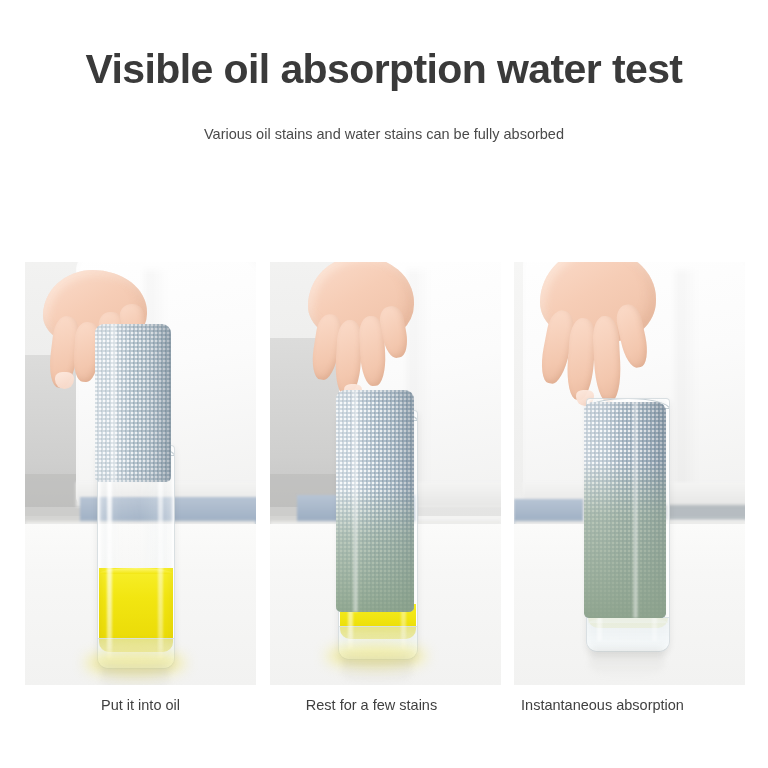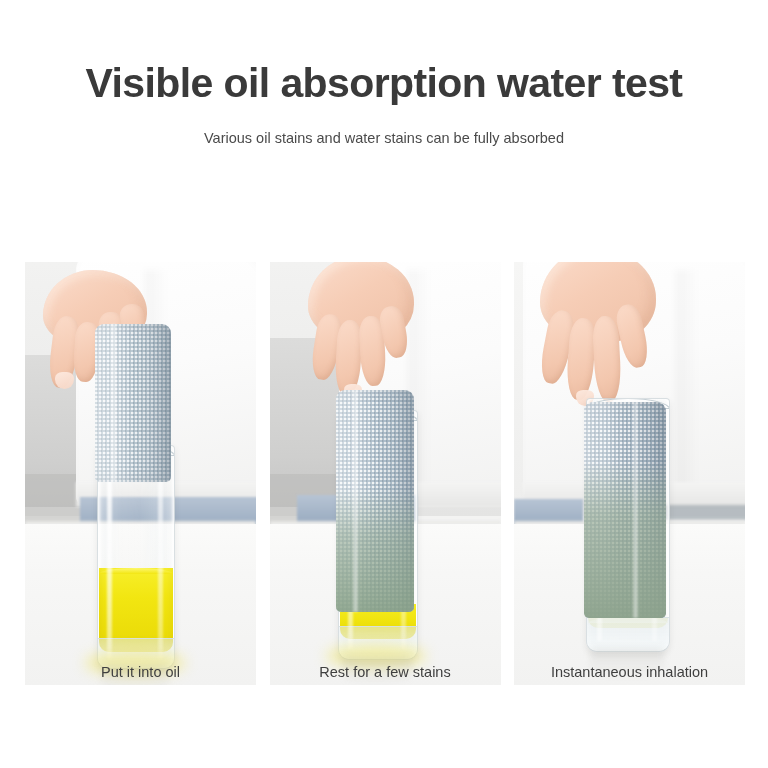--- a/index.html
+++ b/index.html
@@ -7,27 +7,27 @@
     width: 768px; height: 768px;
     background: #ffffff;
     font-family: "Liberation Sans", sans-serif;
     overflow: hidden;
   }
   .page { position: relative; width: 768px; height: 768px; background: #fff; }
 
   
   .header { position: absolute; left: 0; top: 0; width: 768px; text-align: center; }
   .title {
-    margin: 0; padding-top: 62px;
+    margin: 0; padding-top: 48px;
     font-size: 41px; font-weight: bold; letter-spacing: -0.6px;
     color: #3a3a3a; line-height: 1.05;
     font-family: "Liberation Sans", sans-serif;
   }
   .subtitle {
-    margin: 8px; padding-top: 17px;
+    margin: 18px; padding-top: 17px;
     font-size: 14.5px; font-weight: normal; color: #4a4a4a;
     font-family: "Liberation Sans", sans-serif;
   }
 
   
   .panels { position: absolute; left: 25px; top: 262px; width: 720px; height: 423px;
             display: flex; justify-content: space-between; }
   .panel {
     position: relative; width: 231px; height: 423px;
     overflow: hidden; background: #f3f3f2;
@@ -153,22 +153,22 @@
     position: absolute; border-radius: 0 0 40% 40%;
     background: linear-gradient(180deg,rgba(170,170,165,.20),rgba(170,170,165,0));
     filter: blur(3px);
   }
   .oil-glow {
     position: absolute; border-radius: 50%;
     filter: blur(7px); opacity: .5;
   }
 
   
-  .captions { position: absolute; left: 25px; top: 664px; width: 720px;
-              display: flex; justify-content: space-between; }
+  .captions { position: absolute; left: 25px; top: 697px; width: 720px;
+              display: flex; justify-content: flex-start; }
   .caption { width: 231px; text-align: center; font-size: 14.5px; color: #3f3f3f;
              font-family: "Liberation Sans", sans-serif; }
 </style>
 </head>
 <body>
 
 <div class="page">
 
   <div class="header">
     <h1 class="title">Visible oil absorption water test</h1>
@@ -305,16 +305,16 @@
         </div>
 
         <div class="reflection" style="left:76px; top:386px; width:74px; height:30px;"></div>
       </div>
     </div>
   </div>
 
   <div class="captions">
     <div class="caption">Put it into oil</div>
     <div class="caption">Rest for a few stains</div>
-    <div class="caption">Instantaneous inhalation</div>
+    <div class="caption">Instantaneous absorption</div>
   </div>
 
 </div>
 
 </body></html>

